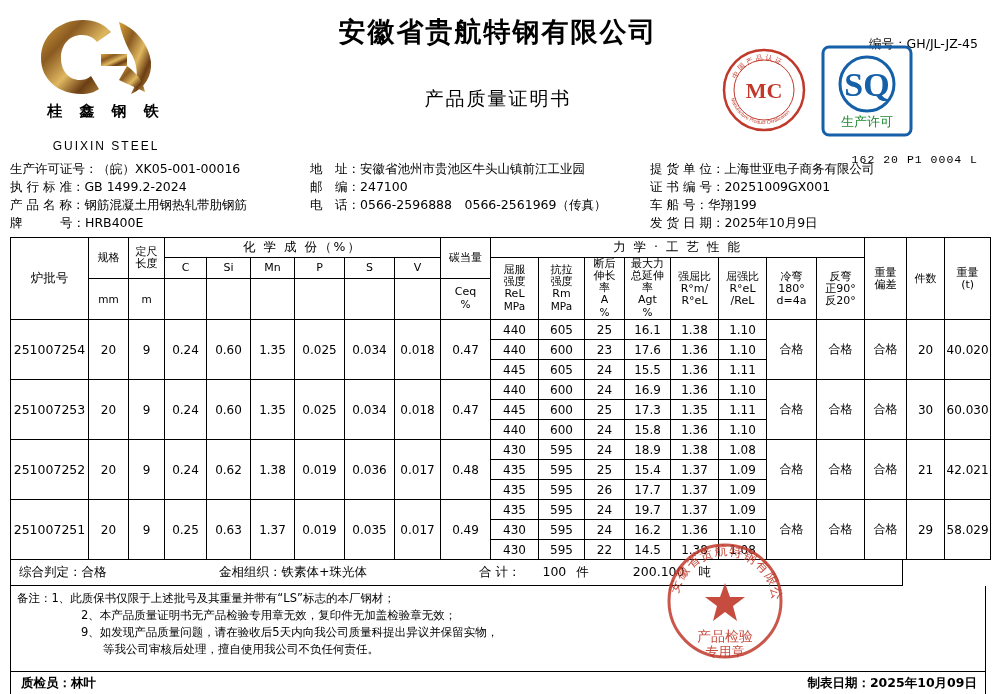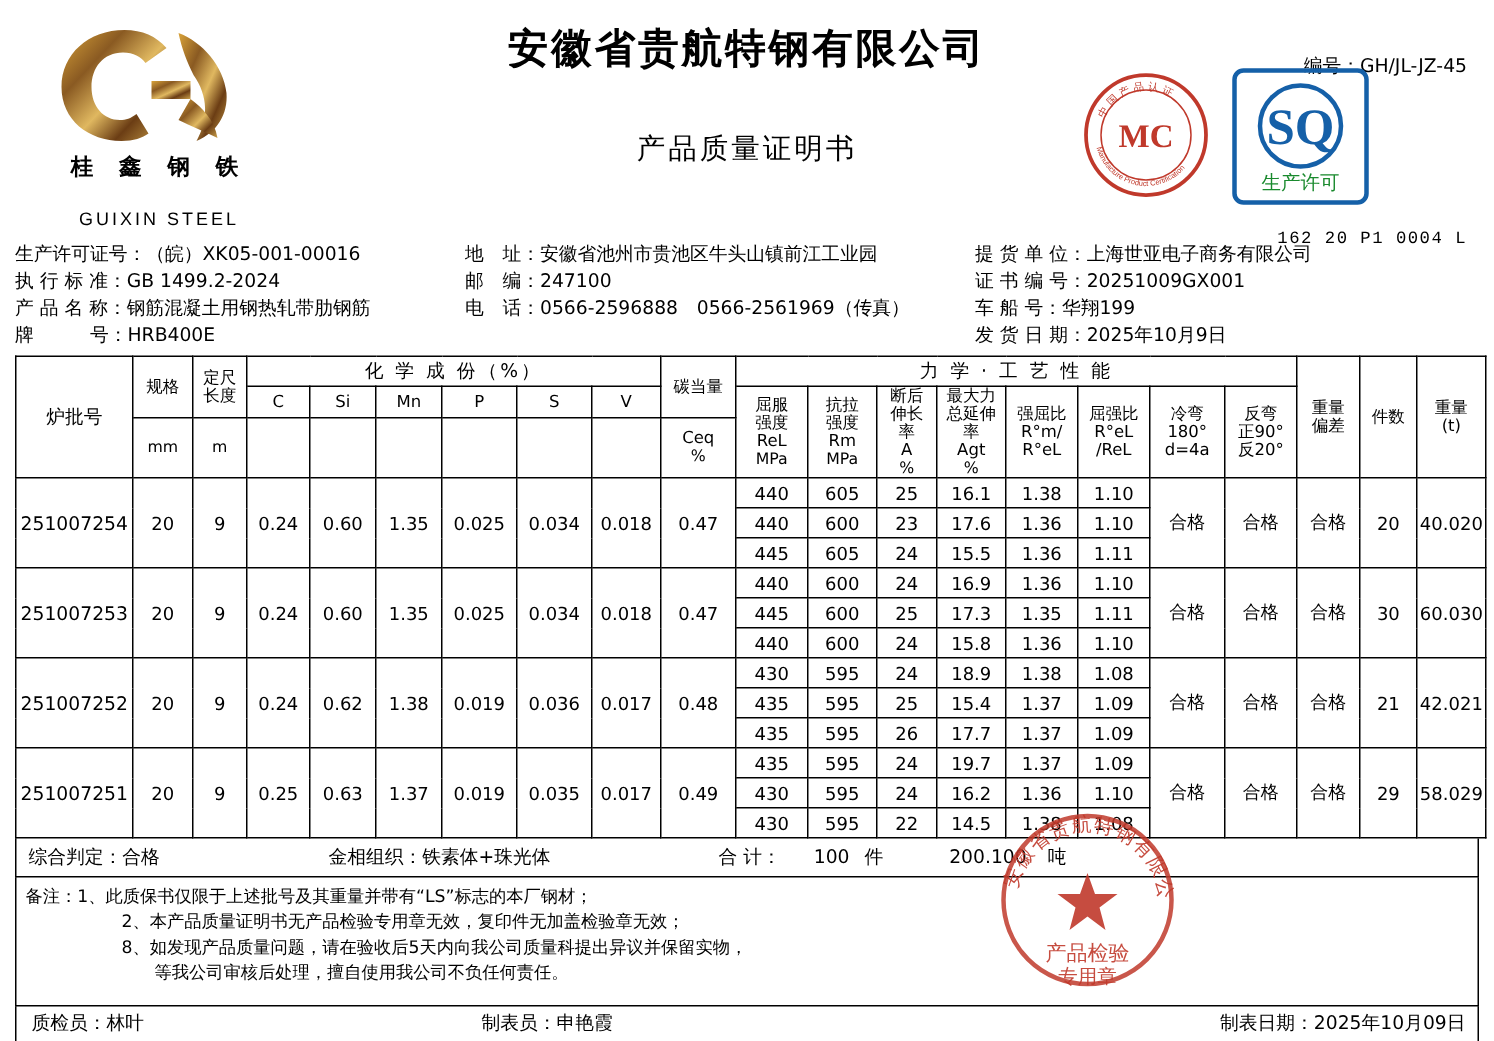--- a/index.html
+++ b/index.html
@@ -44,33 +44,33 @@
   table.main { border-collapse:collapse; width:976px; margin-top:5px; font-size:11.5px;
                font-family:"DejaVu Sans","Liberation Sans",sans-serif; table-layout:fixed; }
   table.main td, table.main th { border:1px solid #000; text-align:center; vertical-align:middle; padding:0; font-weight:normal; }
   .hdr-group { font-size:12.5px; letter-spacing:2px; height:20px; }
   .hdr-cell { font-size:11px; line-height:12px; }
   .unit { font-size:10.5px; }
   .rowcell { height:20px; font-size:12px; }
   .batch { font-size:12.5px; }
 
   
-  .summary { display:flex; width:976px; border:1px solid #000; border-top:none; height:26px;
+  .summary { display:flex; width:893px; border:1px solid #000; border-top:none; height:26px;
              font-size:12.5px; font-family:"DejaVu Sans","Liberation Sans",sans-serif; align-items:center; }
   .summary > div { padding-left:8px; }
   .s1 { width:200px; } .s2 { width:260px; } .s3 { width:230px; } .s4 { flex:1; }
 
   .notes { width:976px; border:1px solid #000; border-top:none; font-size:11.5px;
            font-family:"DejaVu Sans","Liberation Sans",sans-serif; padding:4px 6px 6px 6px; line-height:17px; position:relative; height:86px; }
   .notes .n-ind { padding-left:46px; text-indent:-46px; }
   .notes .n-ind2 { padding-left:64px; }
 
   .footer-row { display:flex; width:976px; border:1px solid #000; border-top:none; height:24px; align-items:center;
                 font-size:12.5px; font-family:"DejaVu Sans","Liberation Sans",sans-serif; }
-  .footer-row > div { padding-left:10px; }
+  .footer-row > div { padding-left:10px;font-weight:bold; }
   .f1 { width:300px; } .f2 { width:360px; } .f3 { flex:1; text-align:right; padding-right:8px; }
 
   .round-seal { position:absolute; right:196px; bottom:6px; width:128px; height:128px; pointer-events:none; }
 </style>
 </head>
 <body>
 
 <div class="sheet">
 
   <div class="header">
@@ -391,36 +391,35 @@
       <span style="margin-left:18px">100</span>
       <span style="margin-left:6px">件</span>
       <span style="margin-left:40px">200.100</span>
       <span style="margin-left:10px">吨</span>
     </div>
   </div>
 
   <div class="notes">
     <div class="n-ind"><span>备注：</span><span>1、此质保书仅限于上述批号及其重量并带有“LS”标志的本厂钢材；</span></div>
     <div class="n-ind2">2、本产品质量证明书无产品检验专用章无效，复印件无加盖检验章无效；</div>
-    <div class="n-ind2">8、如发现产品质量问题，请在验收后5天内向我公司质量科提出异议并保留实物，</div>
+    <div class="n-ind2">9、如发现产品质量问题，请在验收后5天内向我公司质量科提出异议并保留实物，</div>
     <div class="n-ind2" style="padding-left:86px">等我公司审核后处理，擅自使用我公司不负任何责任。</div>
 
     <div class="round-seal">
       <svg width="128" height="128" viewBox="0 0 128 128">
         <circle cx="64" cy="64" r="56" fill="none" stroke="#c0392b" stroke-width="3" opacity="0.85"></circle>
         <path id="sealTop" d="M16,66 A48,48 0 0,1 112,66" fill="none"></path>
         <text font-size="13" fill="#c0392b" opacity="0.9" font-family="DejaVu Sans, sans-serif" letter-spacing="1">
           <textPath href="#sealTop" startOffset="6%">安徽省贵航特钢有限公司</textPath>
         </text>
         <polygon points="64,46 69,60 84,60 72,69 76,84 64,75 52,84 56,69 44,60 59,60" fill="#c0392b" opacity="0.9"></polygon>
         <text x="64" y="104" text-anchor="middle" font-size="14" fill="#c0392b" opacity="0.9" font-family="DejaVu Sans, sans-serif">产品检验</text>
         <text x="64" y="119" text-anchor="middle" font-size="13" fill="#c0392b" opacity="0.9" font-family="DejaVu Sans, sans-serif">专用章</text>
       </svg>
     </div>
   </div>
 
   <div class="footer-row">
     <div class="f1"><span>质检员：</span><span>林叶</span></div>
-    <div class="f2"><span>制表员：</span><span>申艳霞</span></div>
     <div class="f3"><span>制表日期：</span><span>2025年10月09日</span></div>
   </div>
 
 </div>
 
 </body></html>

